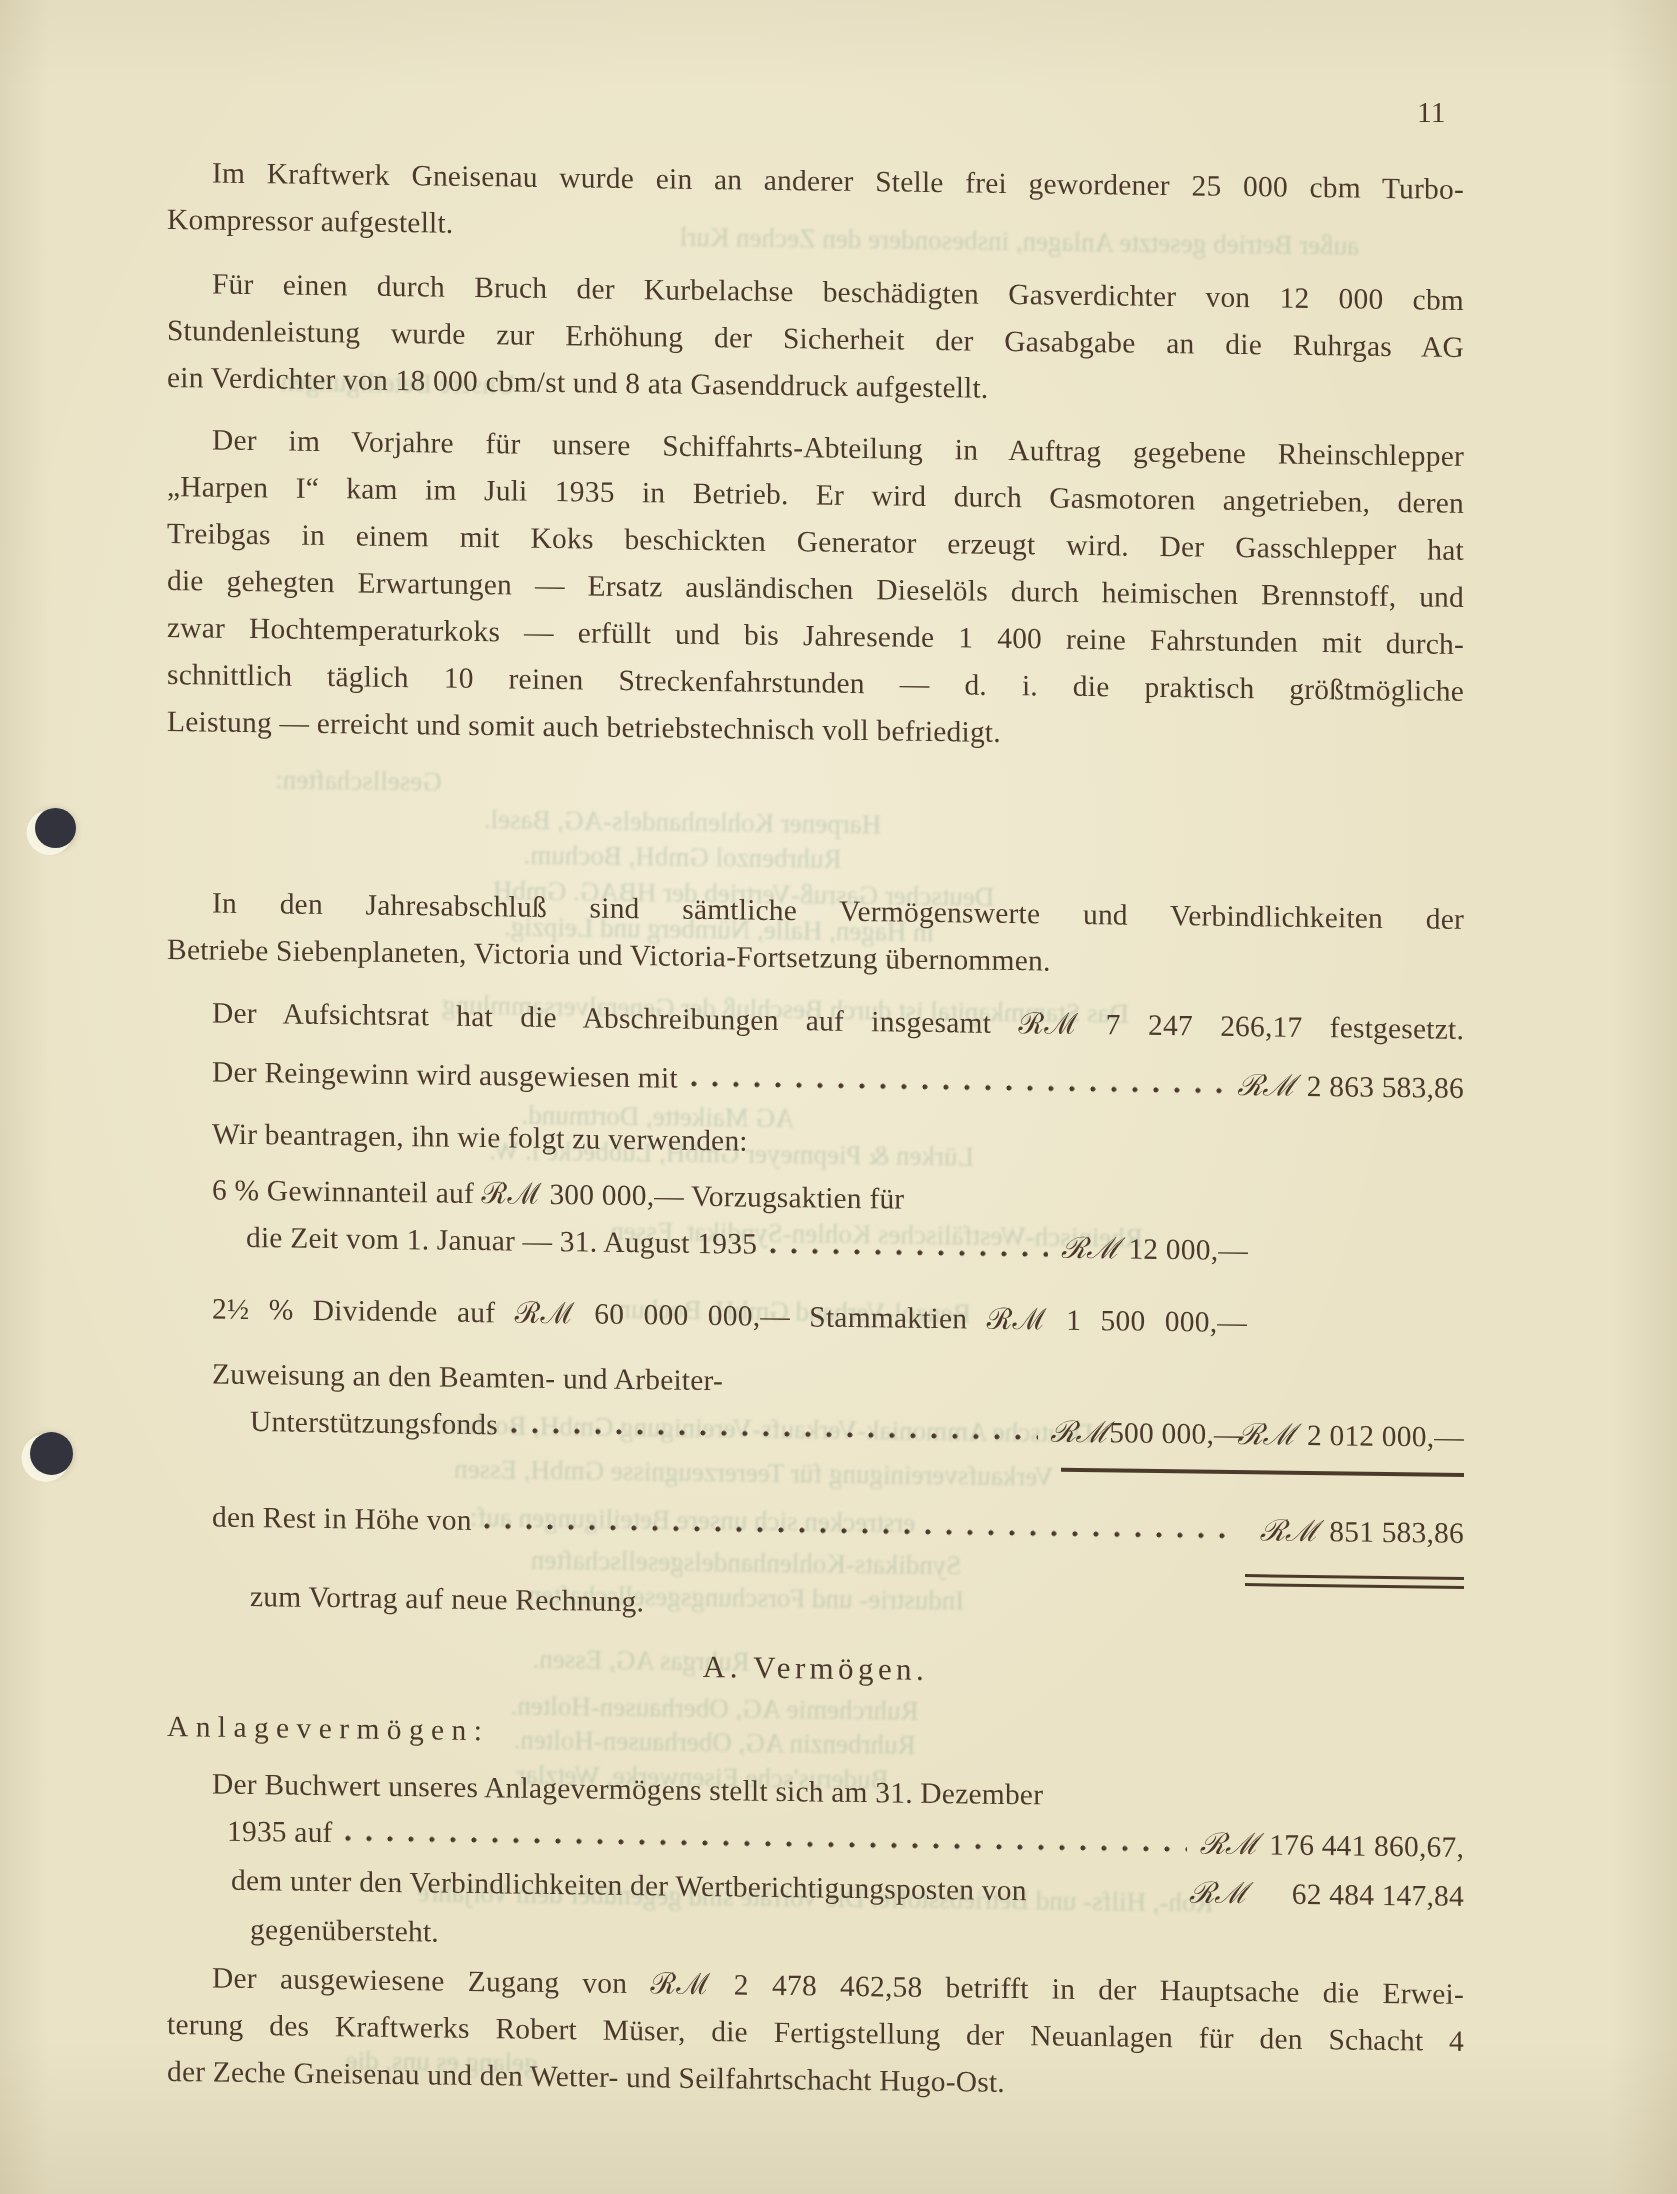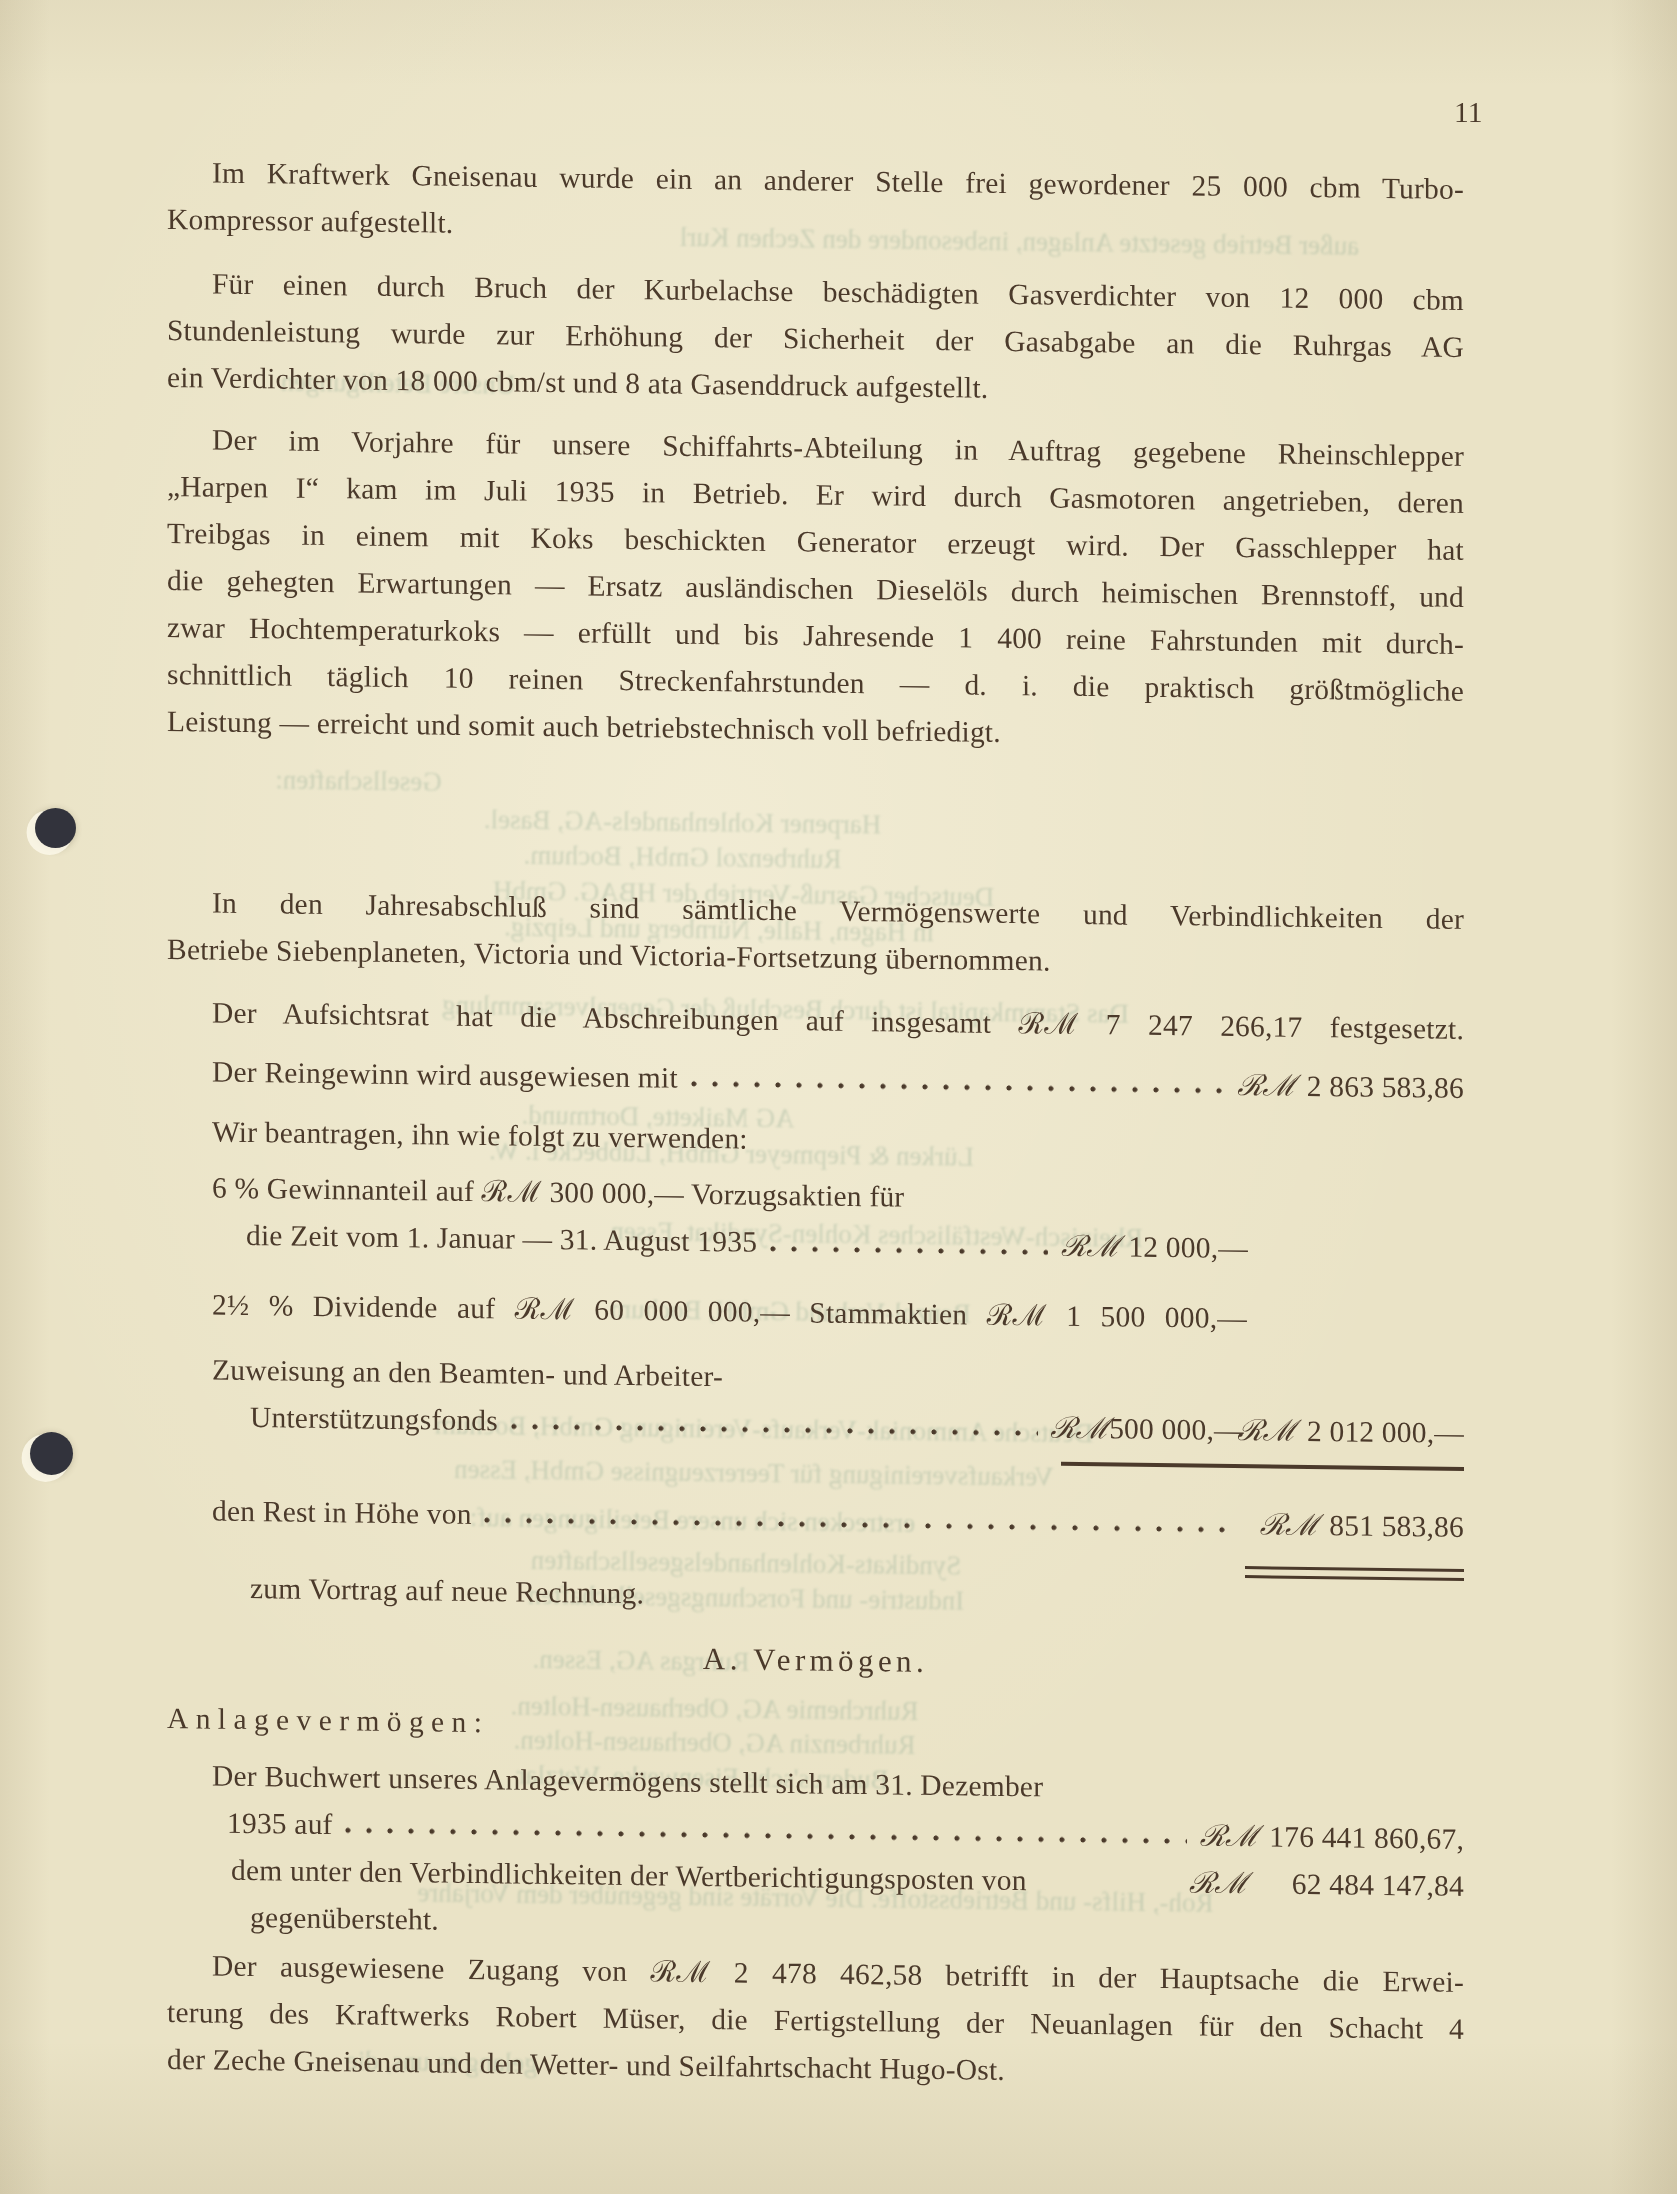--- a/index.html
+++ b/index.html
@@ -36,21 +36,21 @@
     text-align:center;
   }
 
   
   .hole{position:absolute;border-radius:50%;background:var(--hole);}
   .hole.h1{left:35px;top:808px;width:41px;height:40px;
     box-shadow:-5.9px 4.4px 0 2.5px rgba(252,248,233,0.85), -1px 1.5px 7.9px rgba(70,58,35,0.30);}
   .hole.h2{left:30px;top:1432px;width:43px;height:43px;
     box-shadow:-5.9px 4.4px 0 2.5px rgba(252,248,233,0.85), -1px 1.5px 7.9px rgba(70,58,35,0.30);}
 
-  .pagenum{position:absolute;left:1454px;top:95px;font-size:29.5px;line-height:34px;}
+  .pagenum{position:absolute;left:1417px;top:95px;font-size:29.5px;line-height:34px;}
 
   
   .content{
     position:absolute;left:167px;top:149px;width:1297px;
     font-size:29.5px;line-height:47px;letter-spacing:0.2px;
     transform:skewY(0.75deg);transform-origin:0 0;
   }
   .ln{min-height:47px;}
   .j{text-align:justify;text-align-last:justify;}
   .ind{text-indent:45px;}
@@ -63,21 +63,21 @@
     background-size:21px 7.9px;background-repeat:repeat-x;background-position:left bottom;
   }
   .gap{flex:1 1 auto;}
   .amt{display:flex;align-items:baseline;flex:0 0 auto;}
   .amt.split{justify-content:space-between;}
   .amt.tight{justify-content:flex-end;gap:10.8px;}
   .amt.inner{width:187px;}
   .amt.outer{min-width:216px;}
   .amt.wide{width:275px;}
   .sp{flex:0 0 216px;}
-  .rm{font-style:italic;letter-spacing:-0.5px;flex:0 0 auto;}
+  .rm{font-style:italic;letter-spacing:-0.5px;flex:0 0 auto;font-family:Liberation Mono, monospace;}
   .num{white-space:nowrap;flex:0 0 auto;}
 
   .rule-single{position:absolute;right:0;bottom:-13.8px;width:403px;height:3.4px;background:var(--ink);}
   .rule-double{position:absolute;right:0;bottom:-30px;width:219px;height:5.9px;
     border-top:3.4px solid var(--ink);border-bottom:3.4px solid var(--ink);}
 
   .heading-a{text-align:center;letter-spacing:4.4px;font-size:31px;}
   .heading-sperr{letter-spacing:7.4px;}
 </style>
 </head>

